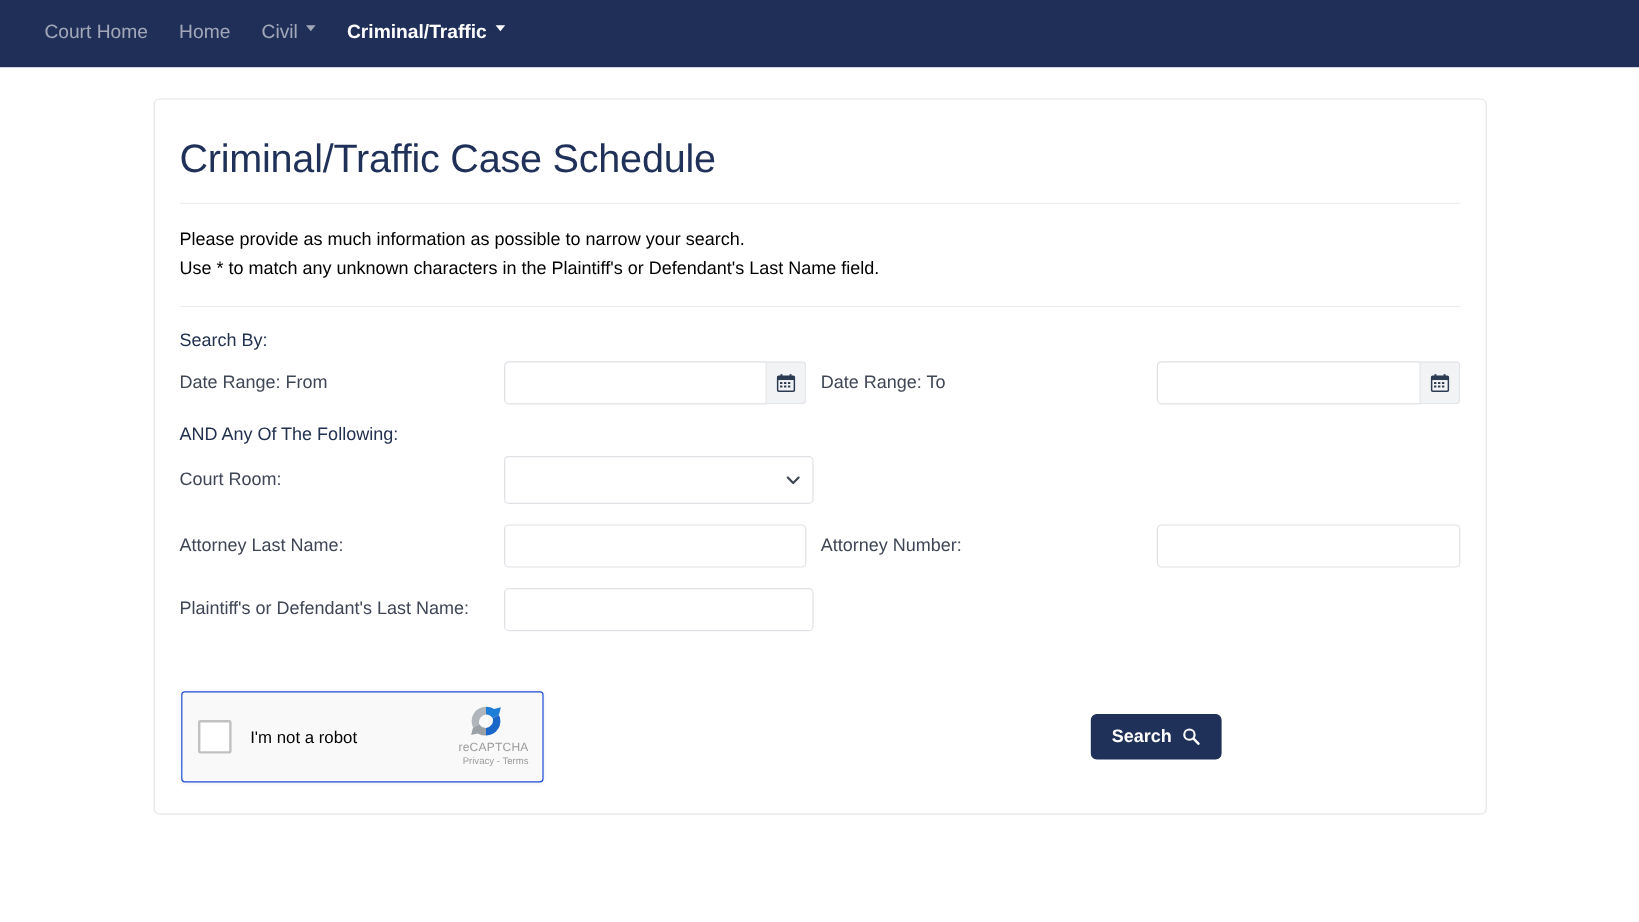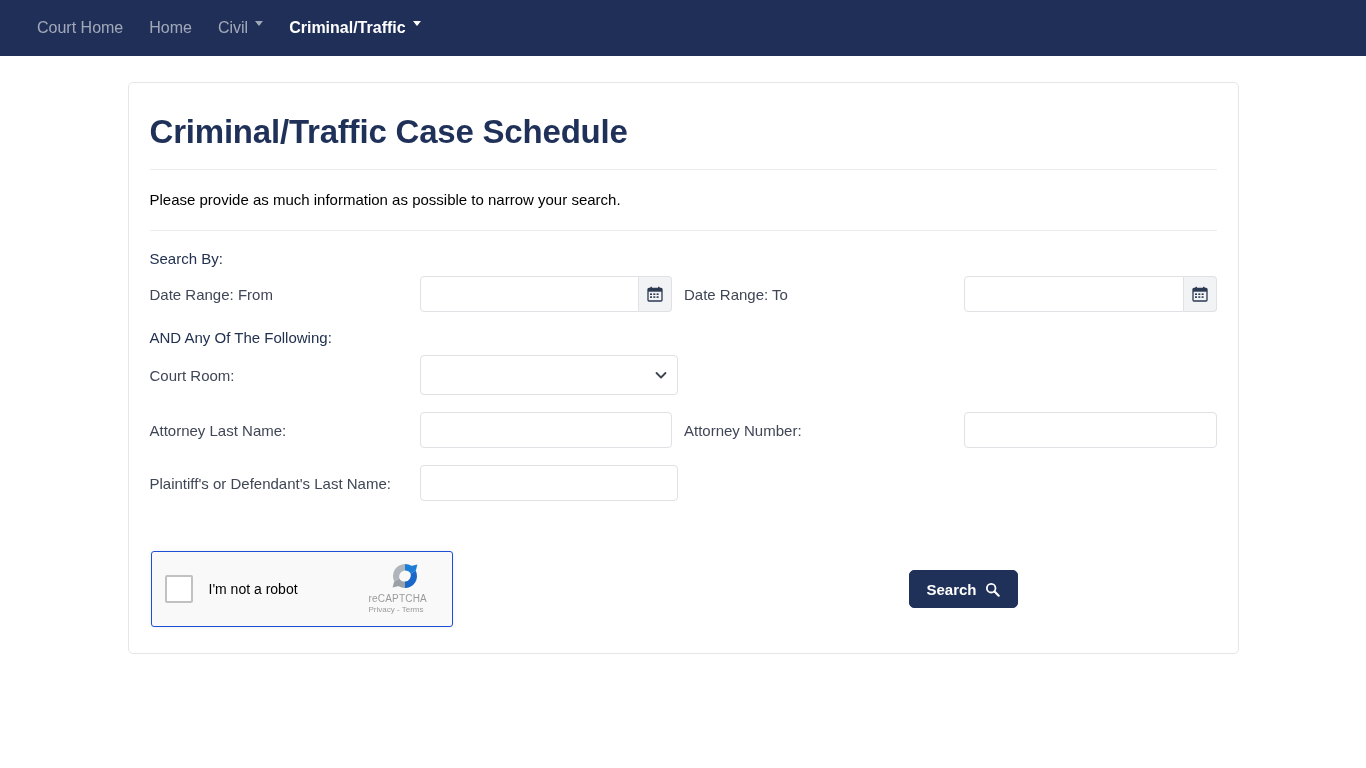--- a/index.html
+++ b/index.html
@@ -56,21 +56,21 @@
     width: 1111px;
     margin: 0 auto;
     border: 1px solid #e6e6e8;
     border-radius: 5px;
     background: #ffffff;
     padding: 22px 21px 26px 21px;
     min-height: 572px;
   }
   .card-title {
     font-size: 33px;
-    font-weight: 700;
+    font-weight: 400;
     color: #1f3158;
     margin: 8px 0 0 0;
     letter-spacing: -0.2px;
     line-height: 1.15;
   }
   hr.rule {
     border: none;
     border-top: 1px solid #eceded;
     margin: 18px 0 0 0;
   }
@@ -205,21 +205,21 @@
     font-size: 14px;
     color: #000000;
     margin-left: 16px;
     font-family: "Liberation Sans", sans-serif;
   }
   .rc-brand {
     position: absolute;
     right: 11px;
     top: 8px;
     width: 72px;
-    text-align: left;
+    text-align: right;
   }
   .rc-logo { width: 32px; height: 32px; margin: 0 auto; display:block; }
   .rc-name {
     font-size: 10px;
     color: #9b9b9b;
     letter-spacing: 0.2px;
     margin-top: 1px;
   }
   .rc-links {
     font-size: 8px;
@@ -265,20 +265,21 @@
 </div>
 
 <div class="page">
   <div class="card">
 
     <h1 class="card-title">Criminal/Traffic Case Schedule</h1>
     <hr class="rule">
 
     <div class="intro">
       <div>Please provide as much information as possible to narrow your search.</div>
+      <div>Use * to match any unknown characters in the Plaintiff's or Defendant's Last Name field.</div>
     </div>
     <hr class="rule">
 
     <div class="form-area">
 
       <div class="section-head">Search By:</div>
 
       <div class="row">
         <div class="lbl lbl-a">Date Range: From</div>
         <div class="input-group">

